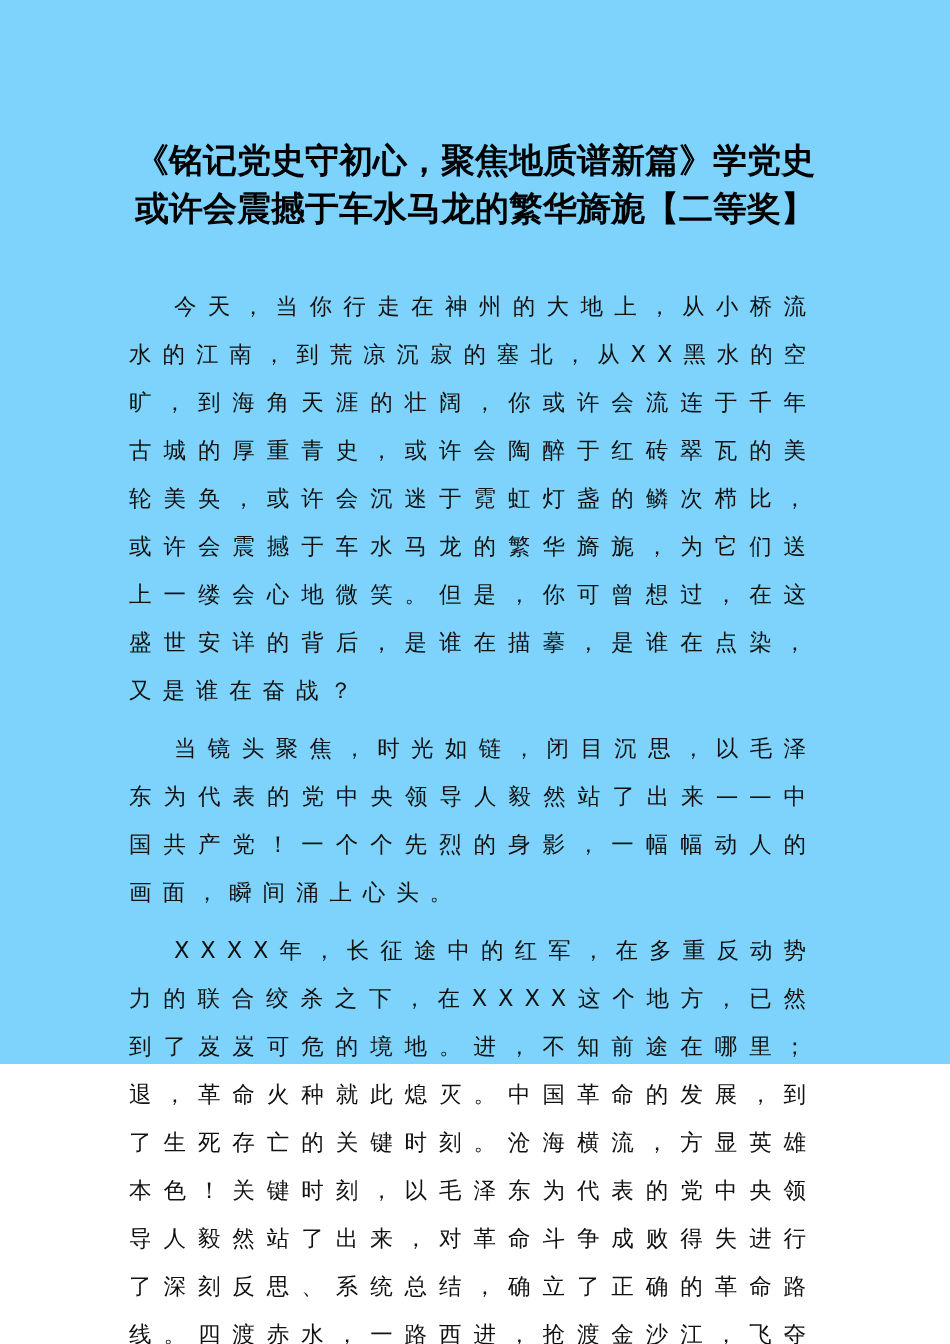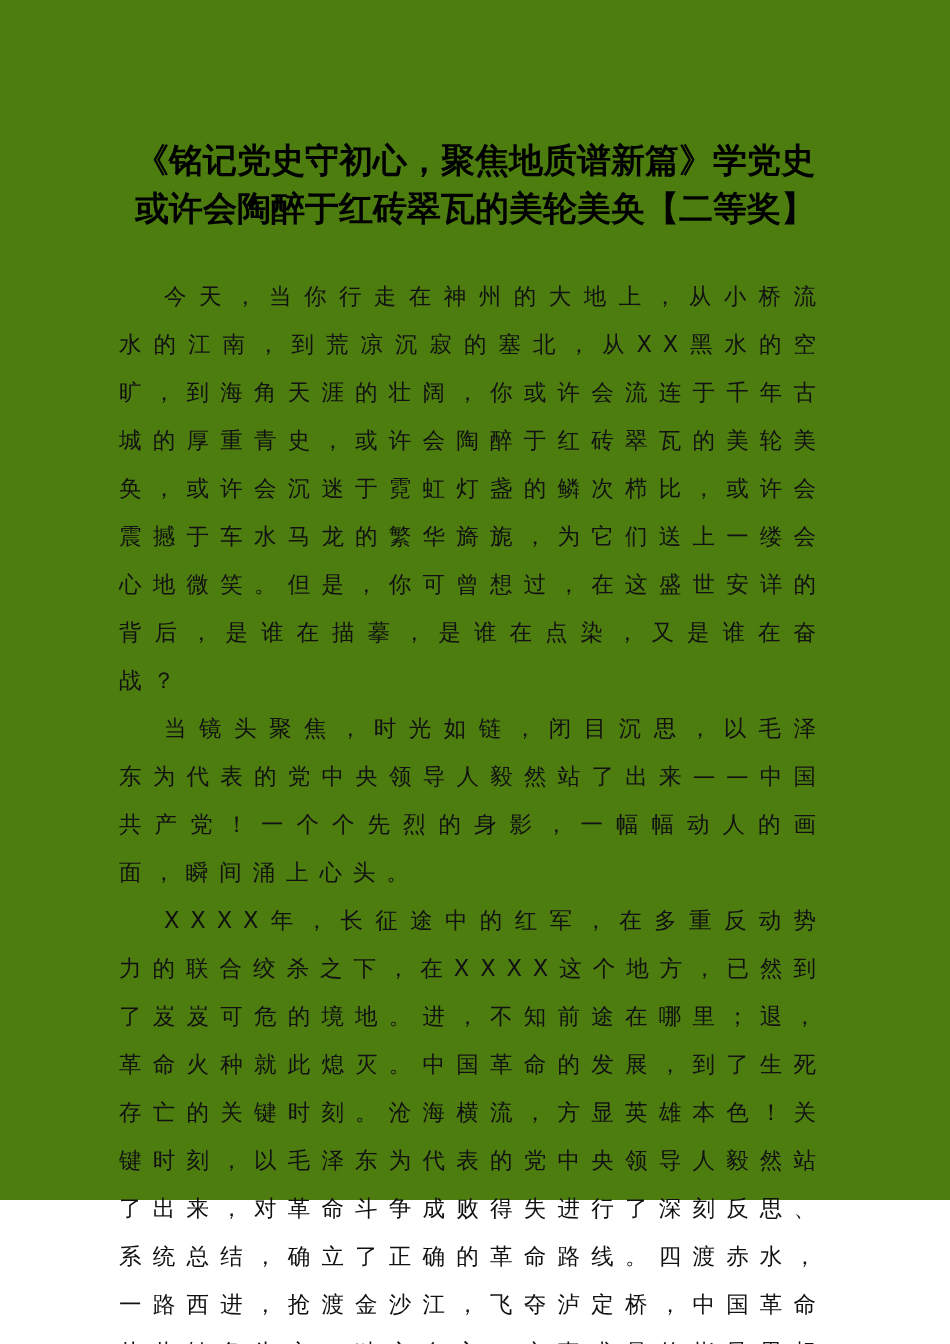--- a/index.html
+++ b/index.html
@@ -1,40 +1,40 @@
 <!DOCTYPE html>
 <html><head>
 <meta charset="utf-8">
 <style>
   html, body { margin: 0; padding: 0; background: #ffffff; }
   body { width: 950px; height: 1344px; position: relative; overflow: hidden; }
-  .page { position: absolute; left: 0; top: 0; width: 950px; height: 1200px; background: #4d7c0f; }
+  .page { position: absolute; left: 0; top: 0; width: 950px; height: 1064px; background: #7dd3fc; }
   .title {
     position: absolute; left: 100px; top: 136px; width: 750px;
     text-align: center;
     font-family: "DejaVu Serif", "Liberation Serif", serif;
     font-weight: bold; font-size: 34px; line-height: 48px; color: #000;
     letter-spacing: 0px;
   }
   .body {
     position: absolute; left: 119px; top: 272px; width: 708px;
     font-family: "DejaVu Sans", "Liberation Sans", sans-serif;
     font-size: 22.5px; line-height: 48px; color: #111;
     letter-spacing: 10.9px;
     text-align: justify;
   }
-  .body p { margin: 0; text-indent: 2em; }
+  .body p { margin: 10px; text-indent: 2em; }
 </style>
 </head>
 <body>
 
 <div class="page">
   <div class="title">
     <div>《铭记党史守初心，聚焦地质谱新篇》学党史</div>
-    <div>或许会陶醉于红砖翠瓦的美轮美奂【二等奖】</div>
+    <div>或许会震撼于车水马龙的繁华旖旎【二等奖】</div>
   </div>
   <div class="body">
     <p>今天，当你行走在神州的大地上，从小桥流水的江南，到荒凉沉寂的塞北，从XX黑水的空旷，到海角天涯的壮阔，你或许会流连于千年古城的厚重青史，或许会陶醉于红砖翠瓦的美轮美奂，或许会沉迷于霓虹灯盏的鳞次栉比，或许会震撼于车水马龙的繁华旖旎，为它们送上一缕会心地微笑。但是，你可曾想过，在这盛世安详的背后，是谁在描摹，是谁在点染，又是谁在奋战？</p>
     <p>当镜头聚焦，时光如链，闭目沉思，以毛泽东为代表的党中央领导人毅然站了出来——中国共产党！一个个先烈的身影，一幅幅动人的画面，瞬间涌上心头。</p>
     <p>XXXX年，长征途中的红军，在多重反动势力的联合绞杀之下，在XXXX这个地方，已然到了岌岌可危的境地。进，不知前途在哪里；退，革命火种就此熄灭。中国革命的发展，到了生死存亡的关键时刻。沧海横流，方显英雄本色！关键时刻，以毛泽东为代表的党中央领导人毅然站了出来，对革命斗争成败得失进行了深刻反思、系统总结，确立了正确的革命路线。四渡赤水，一路西进，抢渡金沙江，飞夺泸定桥，中国革命从此转危为安，独立自主、实事求是的指导思想从此代代相传！</p>
 
   </div>
 </div>
 
 </body></html>

